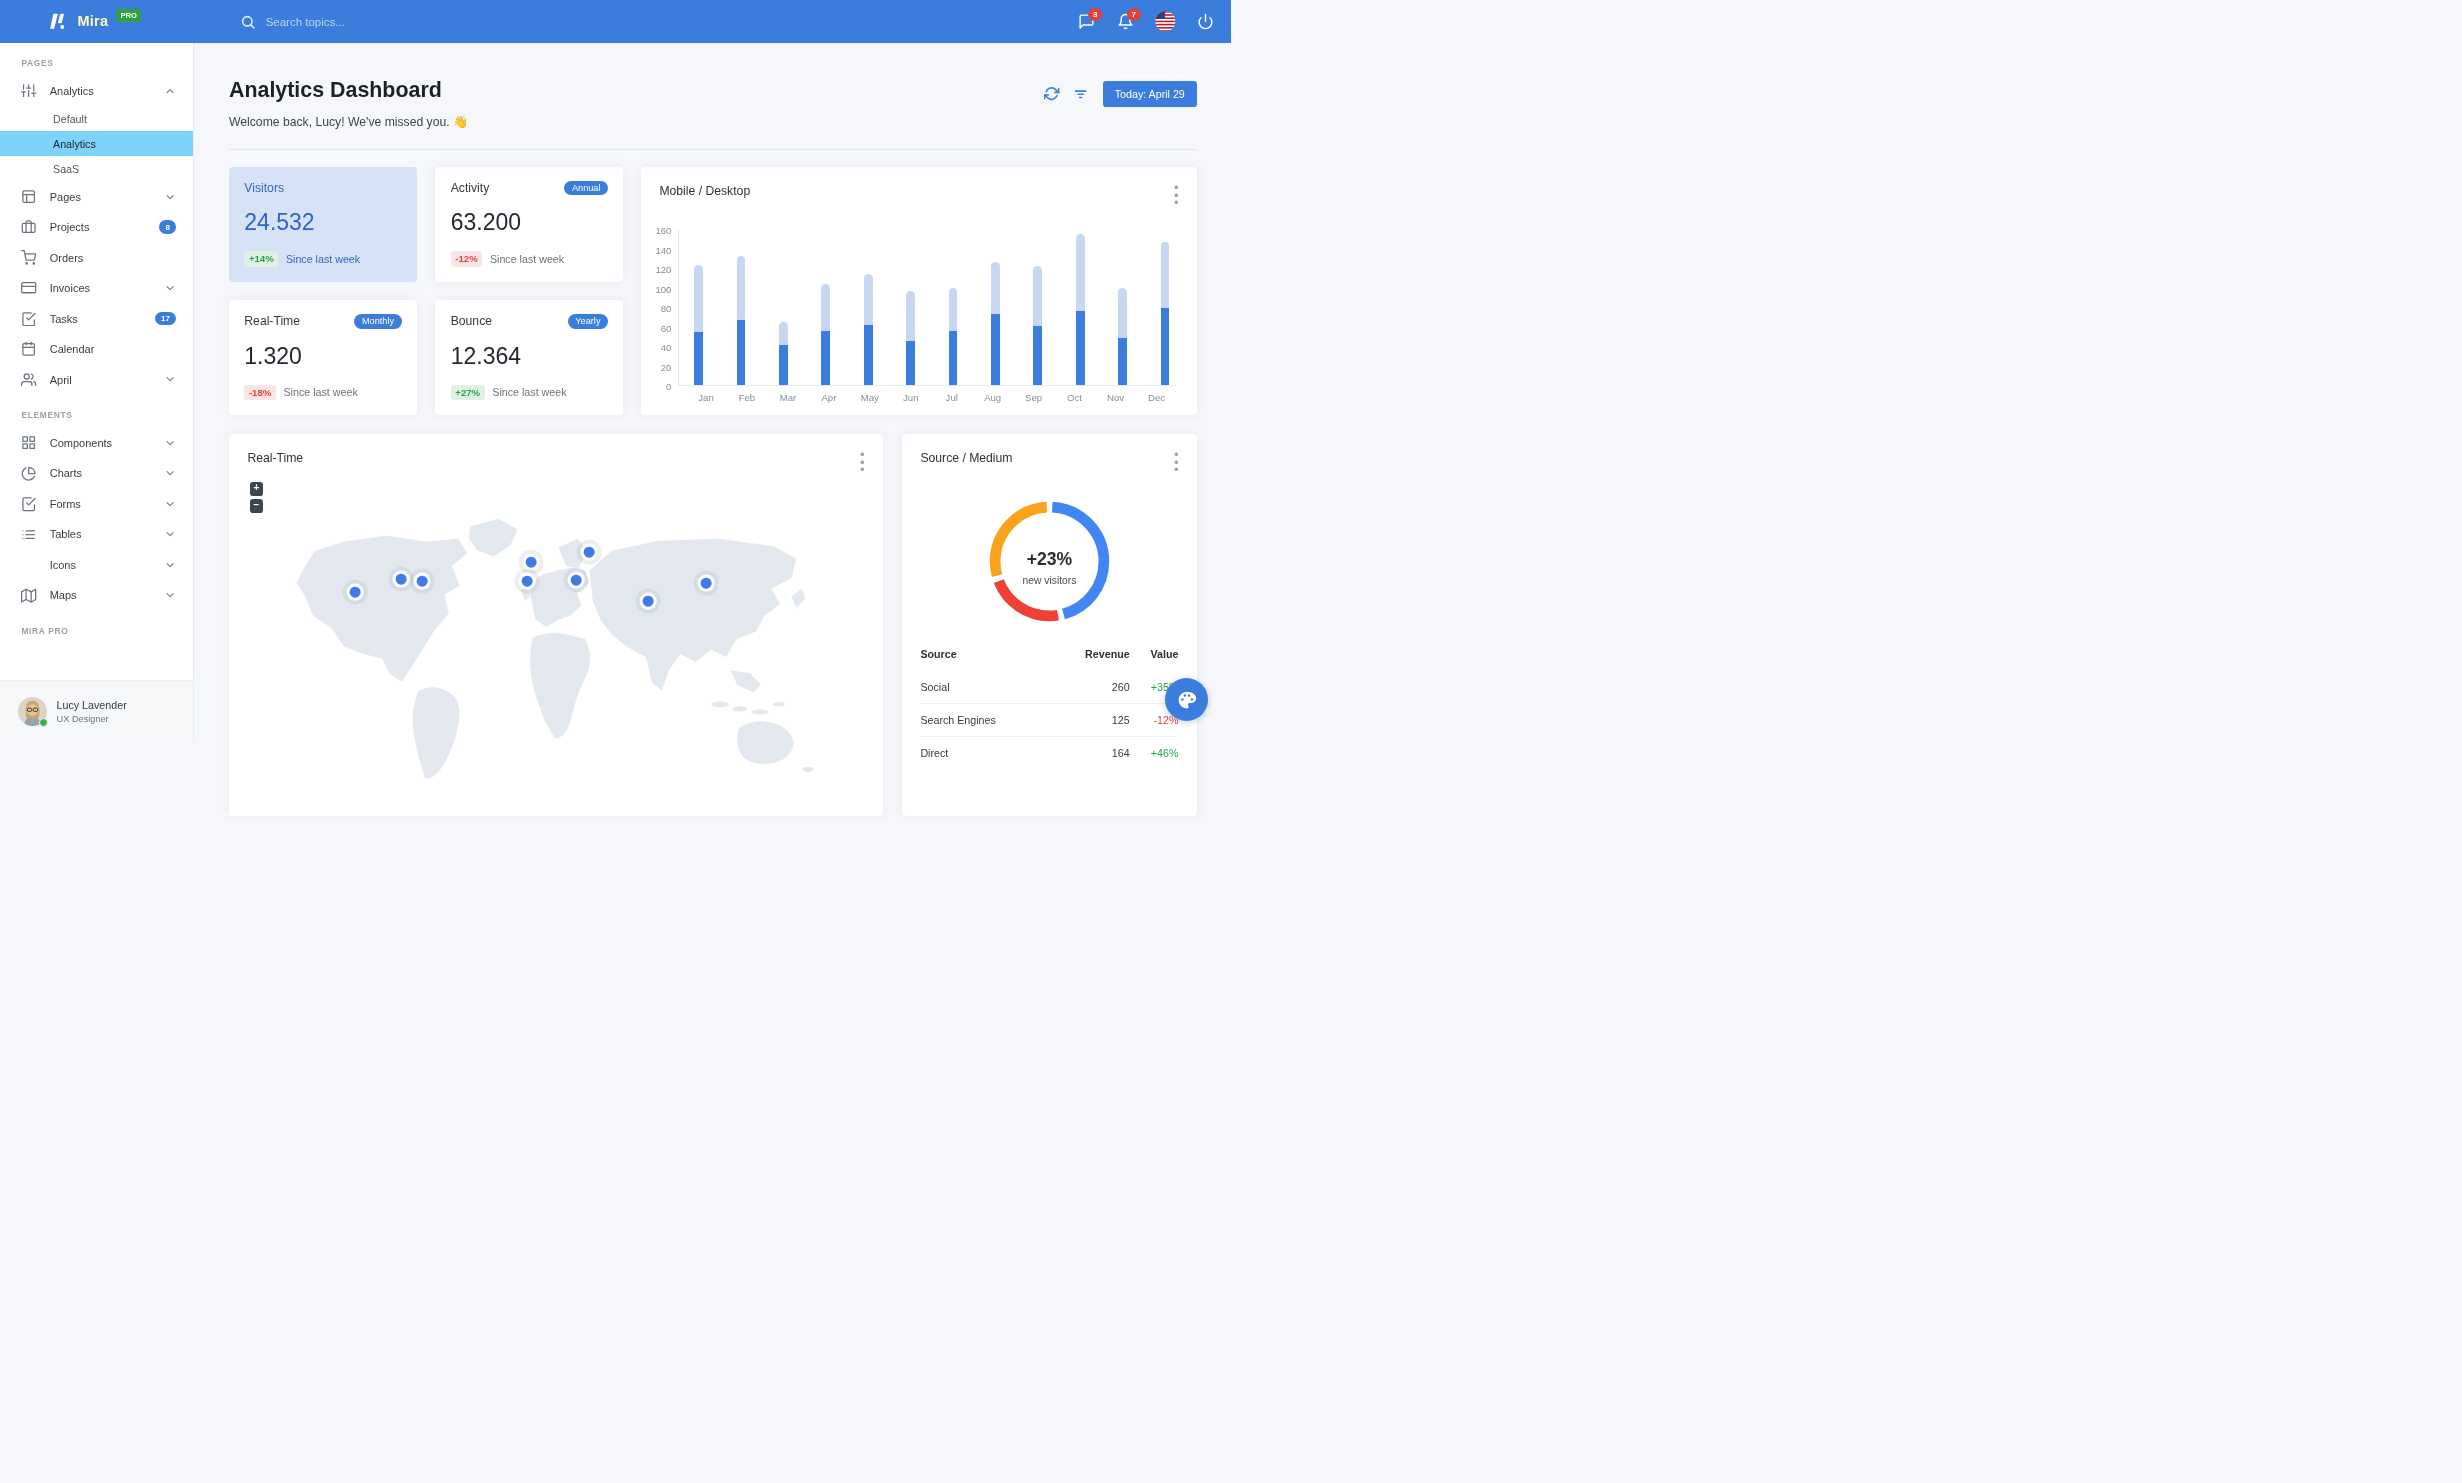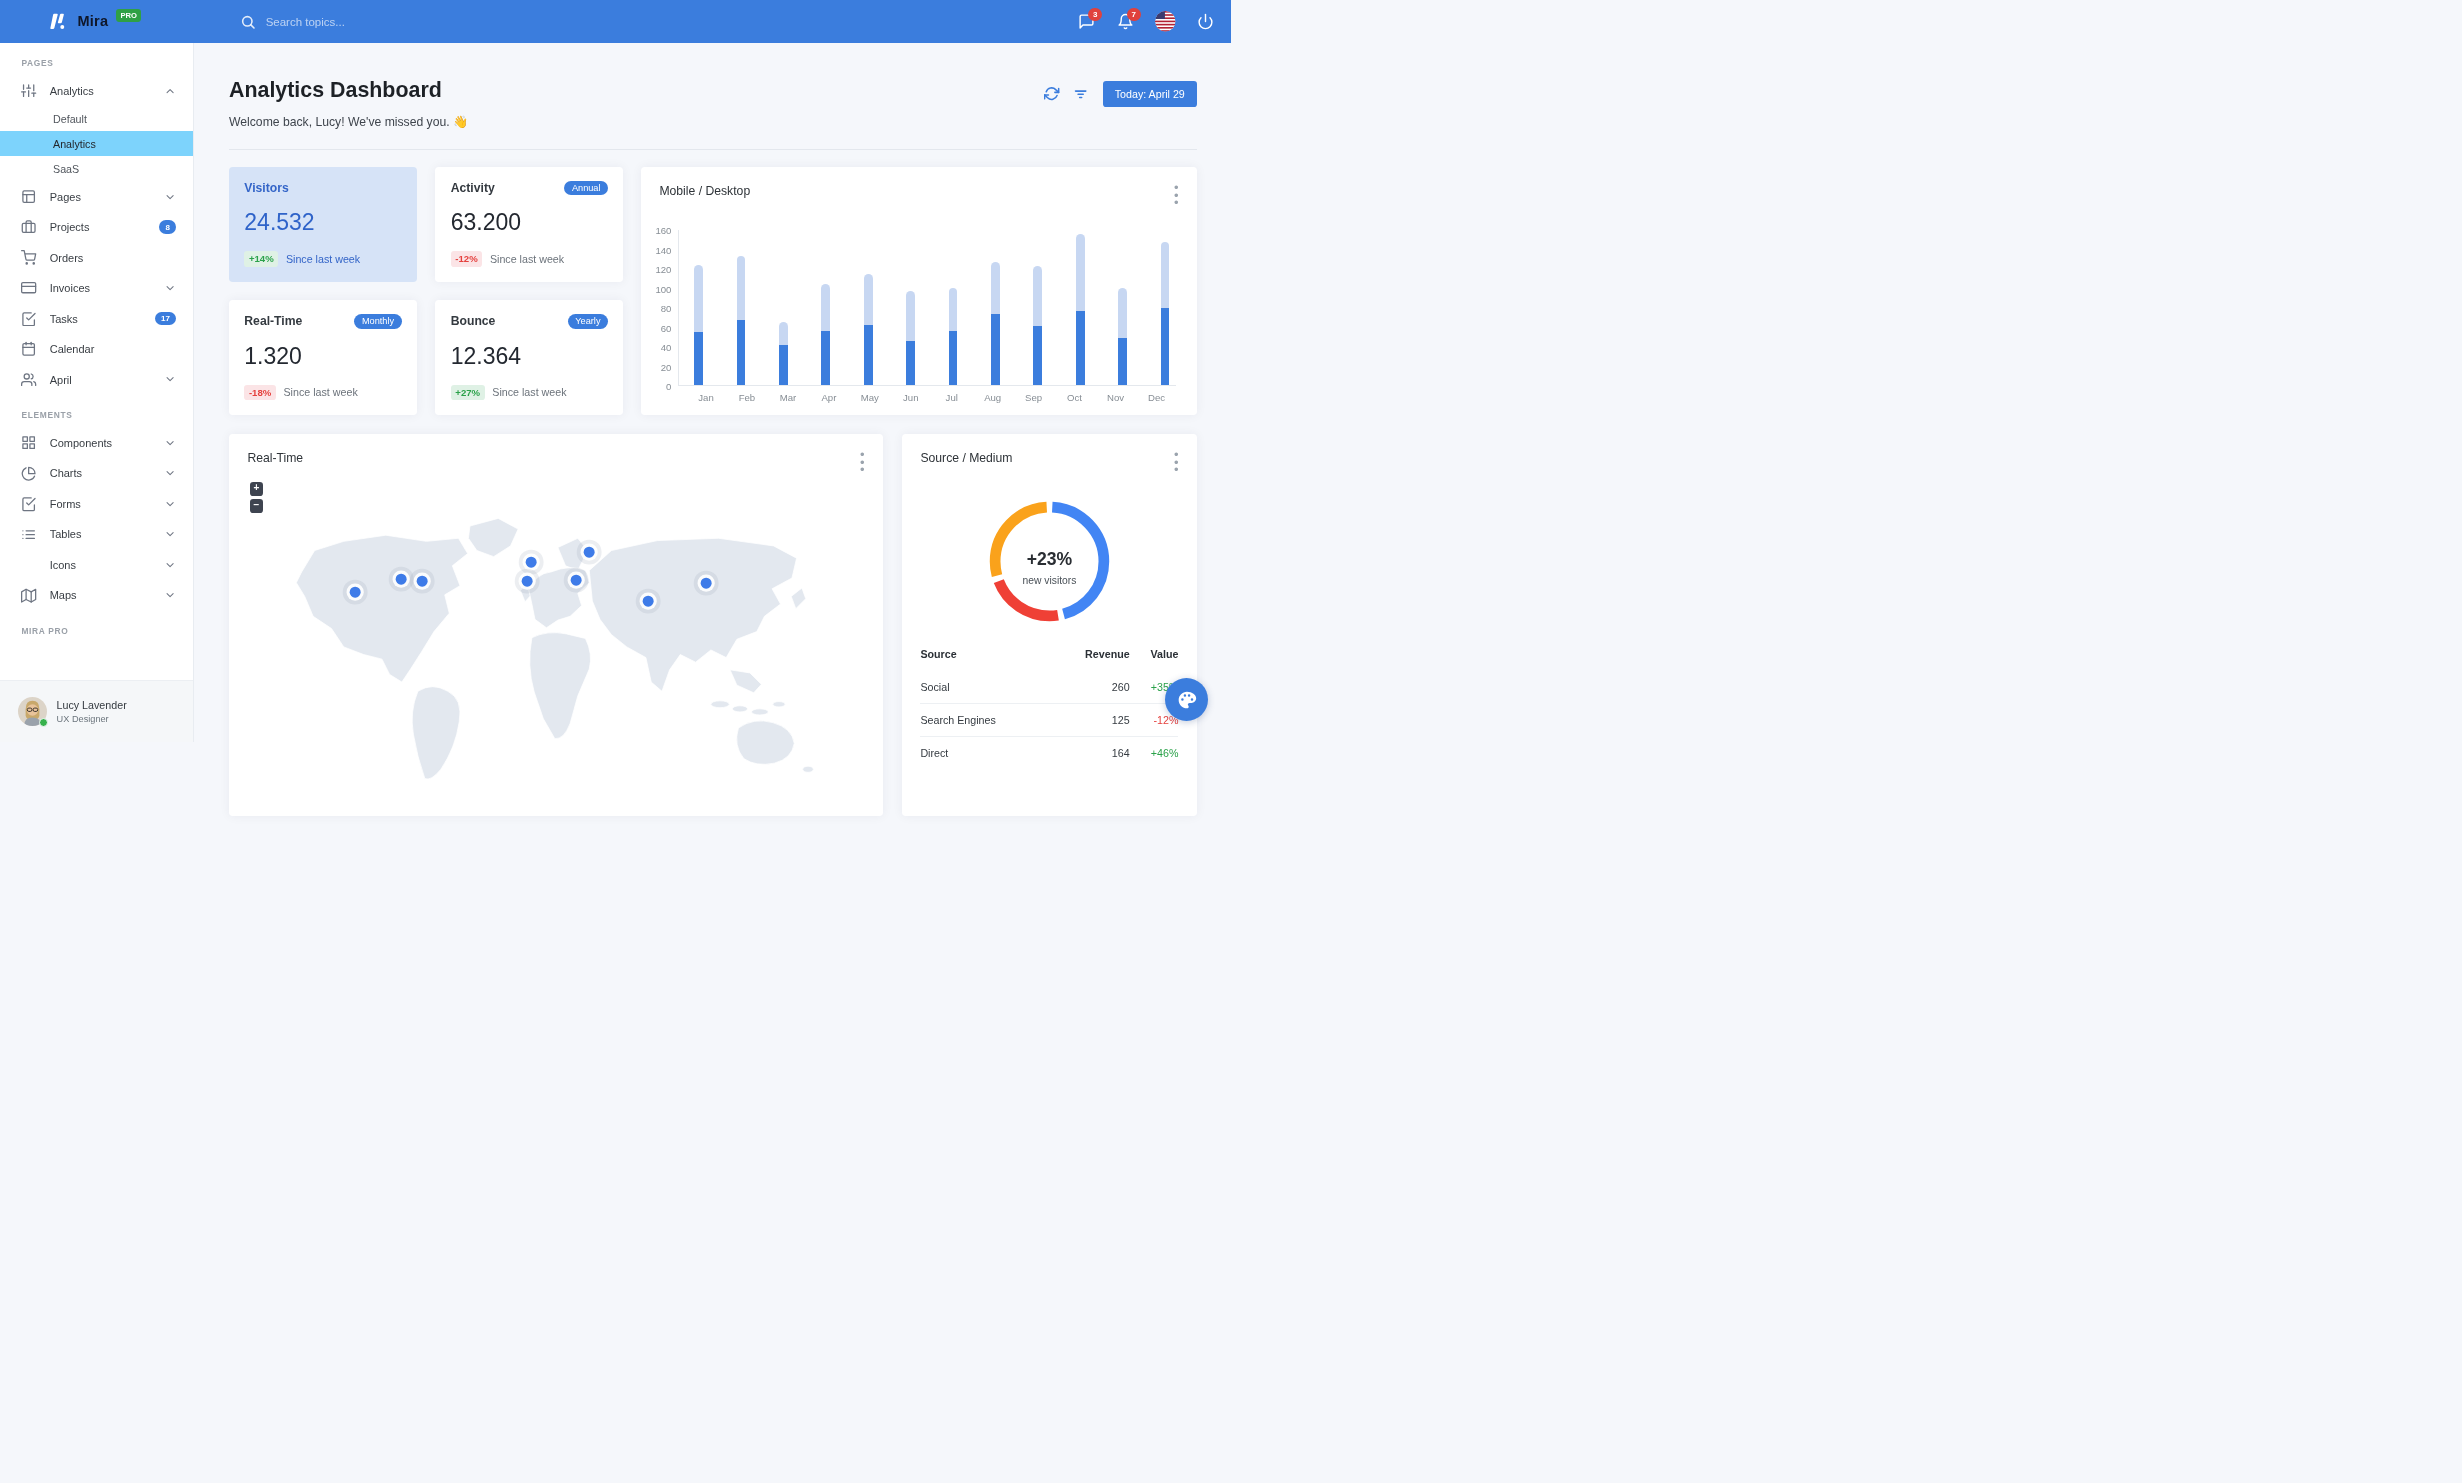--- a/index.html
+++ b/index.html
@@ -2,21 +2,21 @@
 <html style="font-size:12.2px"><head>
 <meta charset="utf-8">
 <style>
   * { margin:0; padding:0; box-sizing:border-box; }
   html,body { width:1231px; height:742px; overflow:hidden; }
   body { font-family:"Liberation Sans","DejaVu Sans",sans-serif; background:#F5F7FB; color:#23272B; }
 
   
   .navbar { position:fixed; top:0; left:0; width:1231px; height:43px; background:#3B7DDD; display:flex; align-items:center; z-index:50; }
   .brand { display:flex; align-items:center; margin-left:47px; }
-  .brand-text { color:#0f172a; font-size:14.5px; font-weight:700; margin-left:9.2px; letter-spacing:0.2px; }
+  .brand-text { color:#fef9c3; font-size:14.5px; font-weight:700; margin-left:9.2px; letter-spacing:0.2px; }
   .brand-badge { background:#2FA044; color:#fff; font-size:7.6px; font-weight:700; padding:2.3px 4.6px; border-radius:3.1px; margin-left:7.6px; transform:translateY(-6.1px); }
   .nav-search { display:flex; align-items:center; margin-left:99px; }
   .nav-search input { background:transparent; border:none; outline:none; color:#fff; font-size:11.5px; margin-left:9.2px; width:168px; font-family:inherit; }
   .nav-search input::placeholder { color:rgba(255,255,255,.65); }
   .nav-right { margin-left:auto; display:flex; align-items:center; gap:21.4px; padding-right:17px; }
   .nav-icon-wrap { position:relative; cursor:pointer; display:flex; }
   .nav-badge { position:absolute; top:-5.4px; right:-6.9px; background:#E0413D; color:#fff; font-size:8px; font-weight:700; min-width:13.8px; height:13.8px; border-radius:6.9px; display:flex; align-items:center; justify-content:center; padding:0 3.1px; }
   .flag { width:20.6px; height:20.6px; border-radius:50%; overflow:hidden; }
 
   
@@ -49,21 +49,21 @@
   hr.head-rule { border:none; border-top:0.8px solid #E3E7ED; margin-top:20px; }
 
   .card { background:#fff; border-radius:3.8px; box-shadow:0 0 10.7px rgba(25,40,70,.06); }
   .card-title { font-size:12.2px; font-weight:500; color:#2E3338; }
   .dots-menu { color:#9AA3AD; font-size:13px; line-height:7.6px; cursor:pointer; letter-spacing:0; user-select:none; }
 
   
   .stats-grid { position:absolute; left:229px; top:167px; width:394px; height:248px; display:grid; grid-template-columns:188px 188px; grid-template-rows:115px 115px; gap:18.4px 18.4px; }
   .stat-card { padding:13.8px 15.3px; display:flex; flex-direction:column; }
   .stat-top { display:flex; align-items:center; }
-  .stat-title { font-size:12.2px; font-weight:700; color:#343A40; }
+  .stat-title { font-size:12.2px; font-weight:400; color:#343A40; }
   .stat-pill { margin-left:auto; background:#3B7DDD; color:#fff; font-size:9.2px; padding:2.3px 7.6px; border-radius:8.4px; }
   .stat-value { font-size:23px; font-weight:500; color:#232830; margin-top:13.8px; }
   .stat-bottom { margin-top:auto; display:flex; align-items:center; font-size:10.7px; color:#6C737B; padding-bottom:1.5px; }
   .chip { font-size:9.6px; font-weight:700; padding:2.3px 4.6px; border-radius:3.1px; margin-right:7.6px; }
   .chip.pos { color:#2BA24A; background:#DFF1E5; }
   .chip.neg { color:#E5413E; background:#FBE4E6; }
   .stat-card.primary { background:#D6E3F7; box-shadow:none; }
   .stat-card.primary .stat-title, .stat-card.primary .stat-bottom { color:#3465C8; }
   .stat-card.primary .stat-value { color:#2F63C9; }
 

